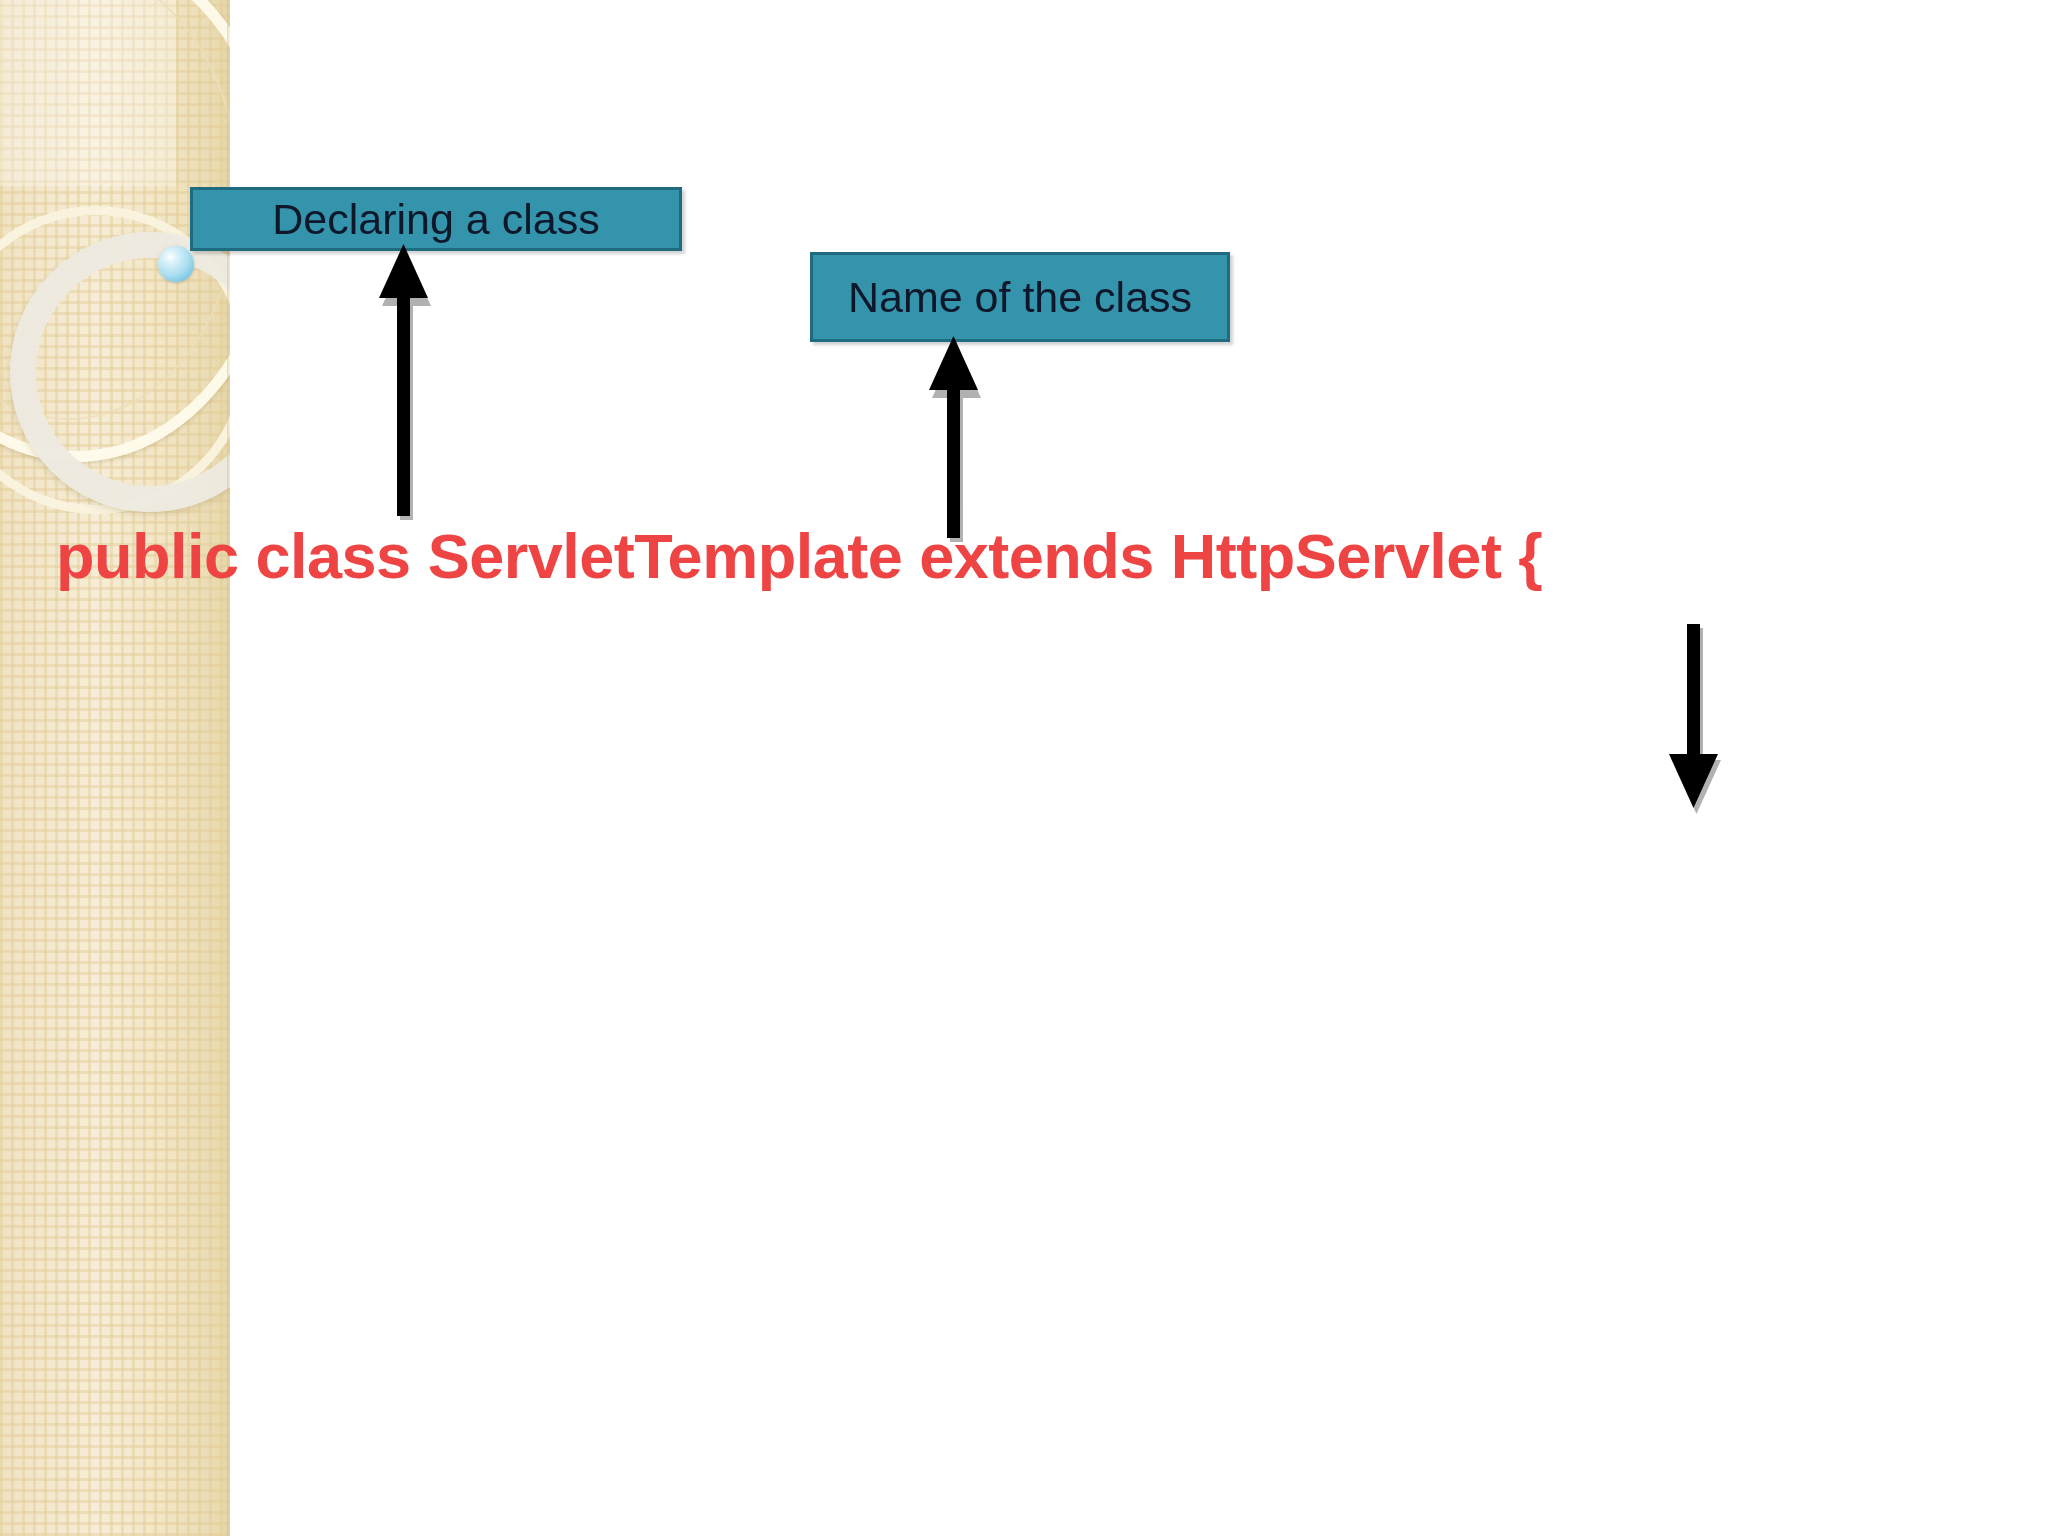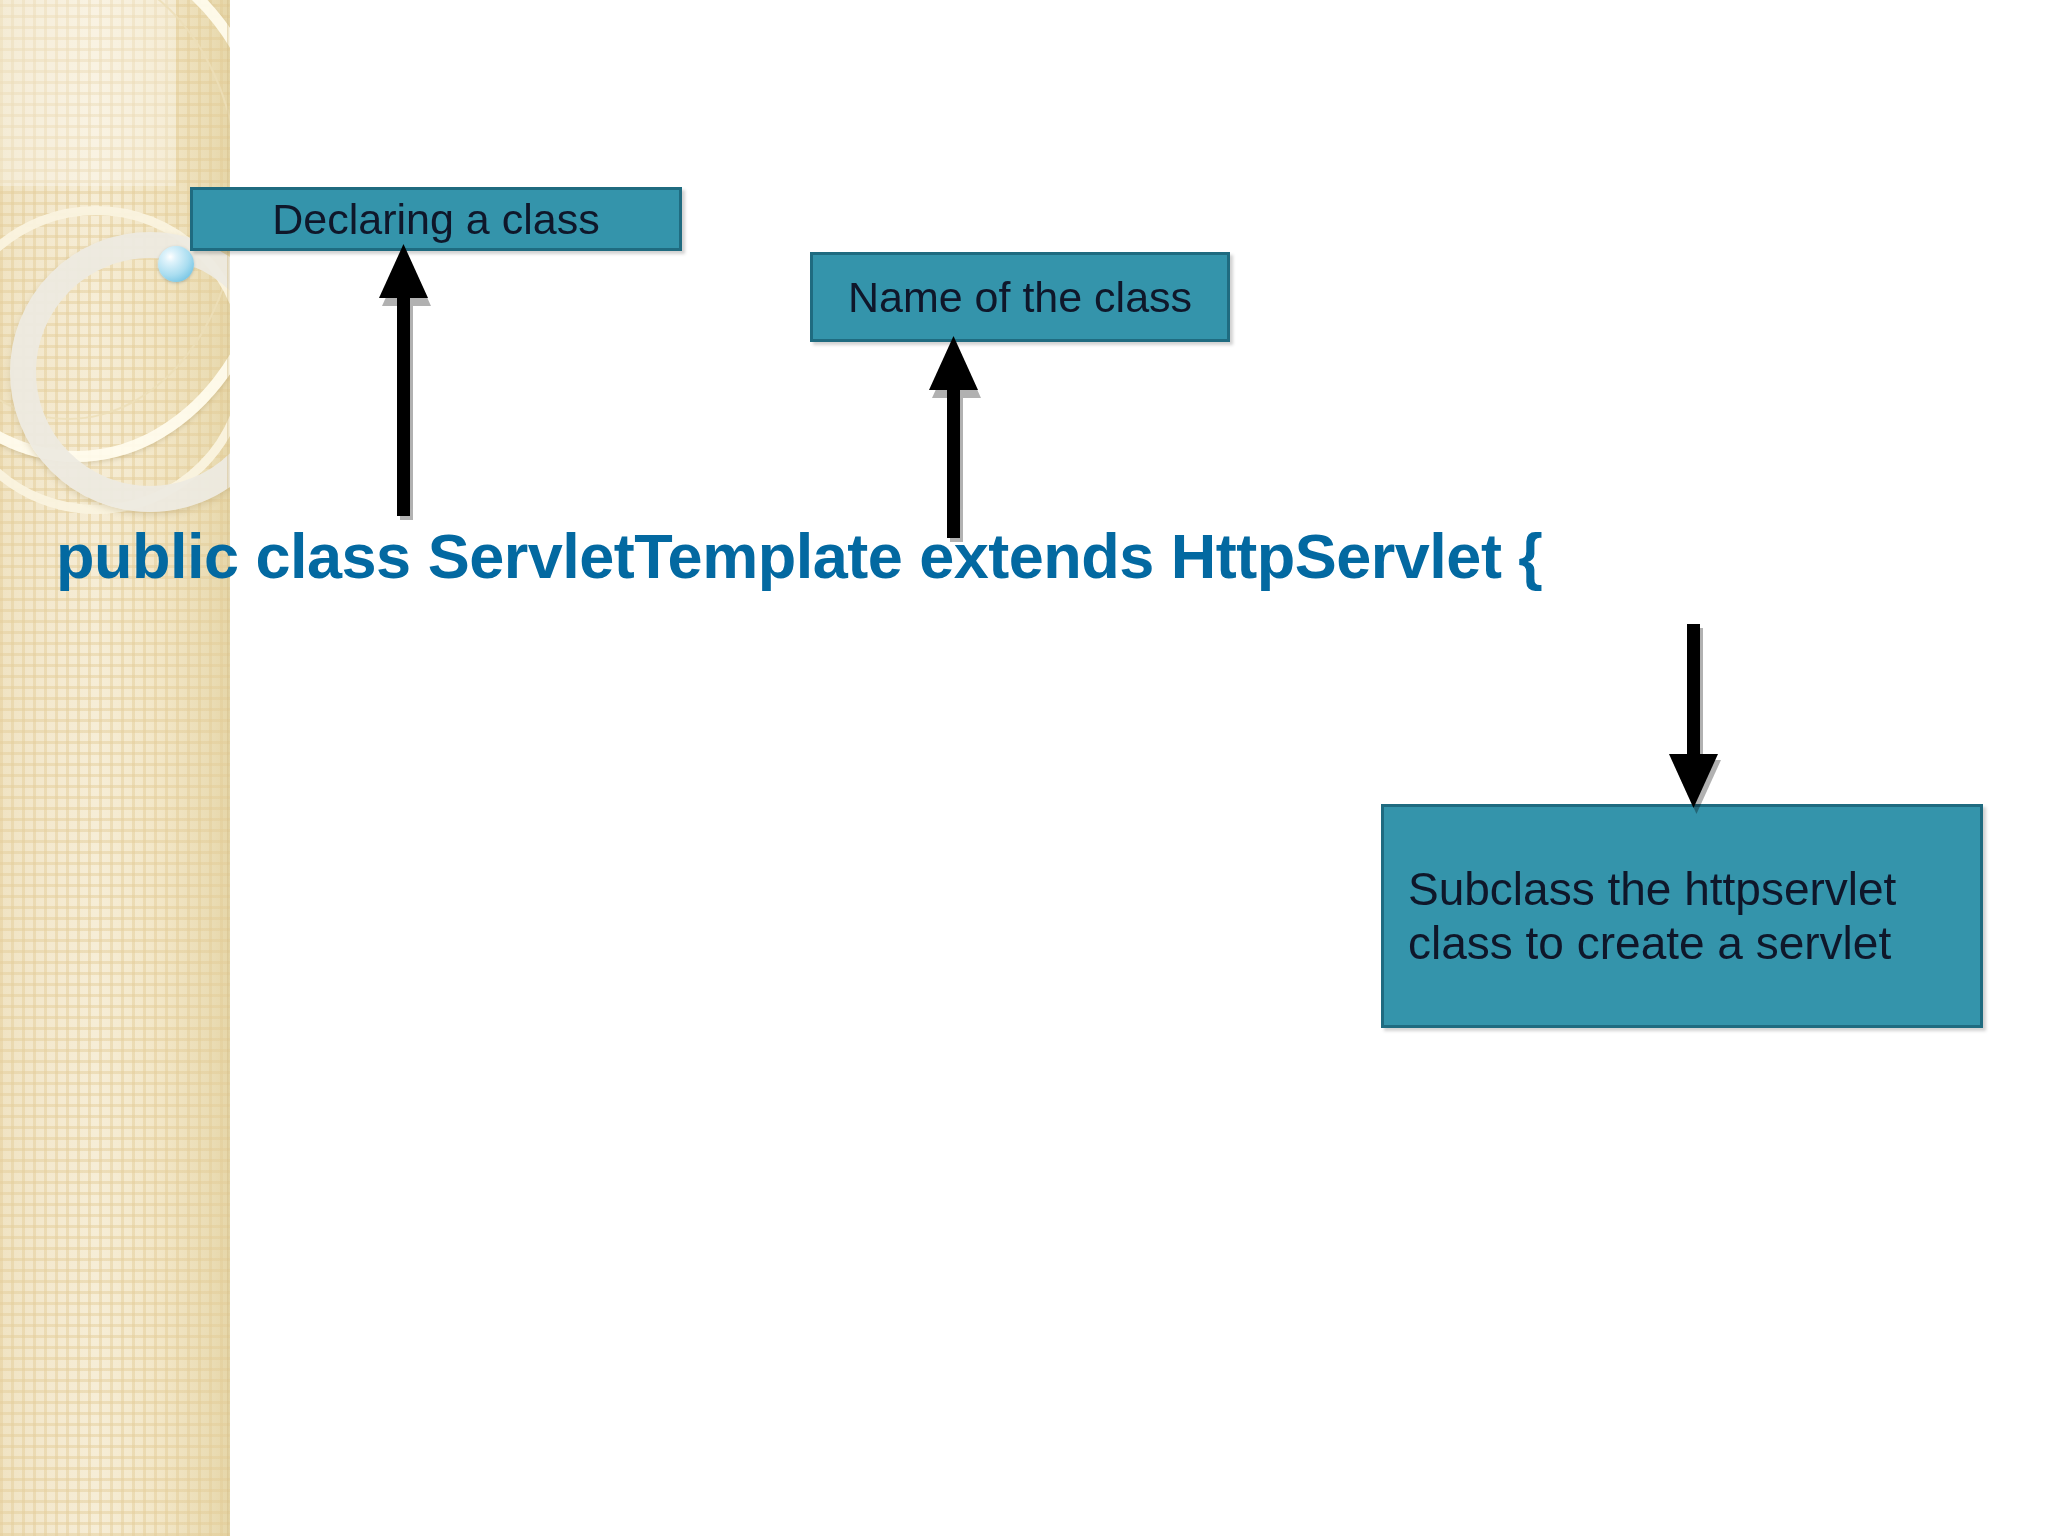--- a/index.html
+++ b/index.html
@@ -178,21 +178,21 @@
 
   
   .code-line {
     position: absolute;
     left: 56px;
     top: 525px;
     font-family: "Liberation Sans", sans-serif;
     font-weight: bold;
     font-size: 63px;
     letter-spacing: -0.5px;
-    color: #0369a1;
+    color: #ef4444;
     white-space: nowrap;
     line-height: 1;
   }
 </style>
 </head>
 <body>
 
 <div id="slide">
 
   <div class="sidebar">
@@ -208,23 +208,20 @@
   <div class="sphere"></div>
 
   <div class="callout" id="callout-declaring">
     <span class="callout-text">Declaring a class</span>
   </div>
 
   <div class="callout" id="callout-name">
     <span class="callout-text">Name of the class</span>
   </div>
 
-  <div class="callout" id="callout-subclass">
-    <span class="callout-text">Subclass the httpservlet class to create a servlet</span>
-  </div>
 
   <svg class="arrow" style="left:360px; top:240px; width:90px; height:280px;" viewBox="0 0 90 280">
     <g transform="translate(3,4)" opacity="0.30">
       <rect x="37" y="48" width="13" height="228" fill="#000000"></rect>
       <polygon points="43.5,8 68,62 19,62" fill="#000000"></polygon>
     </g>
     <rect x="37" y="44" width="13" height="232" fill="#000000"></rect>
     <polygon points="43.5,4 68,58 19,58" fill="#000000"></polygon>
   </svg>
 

